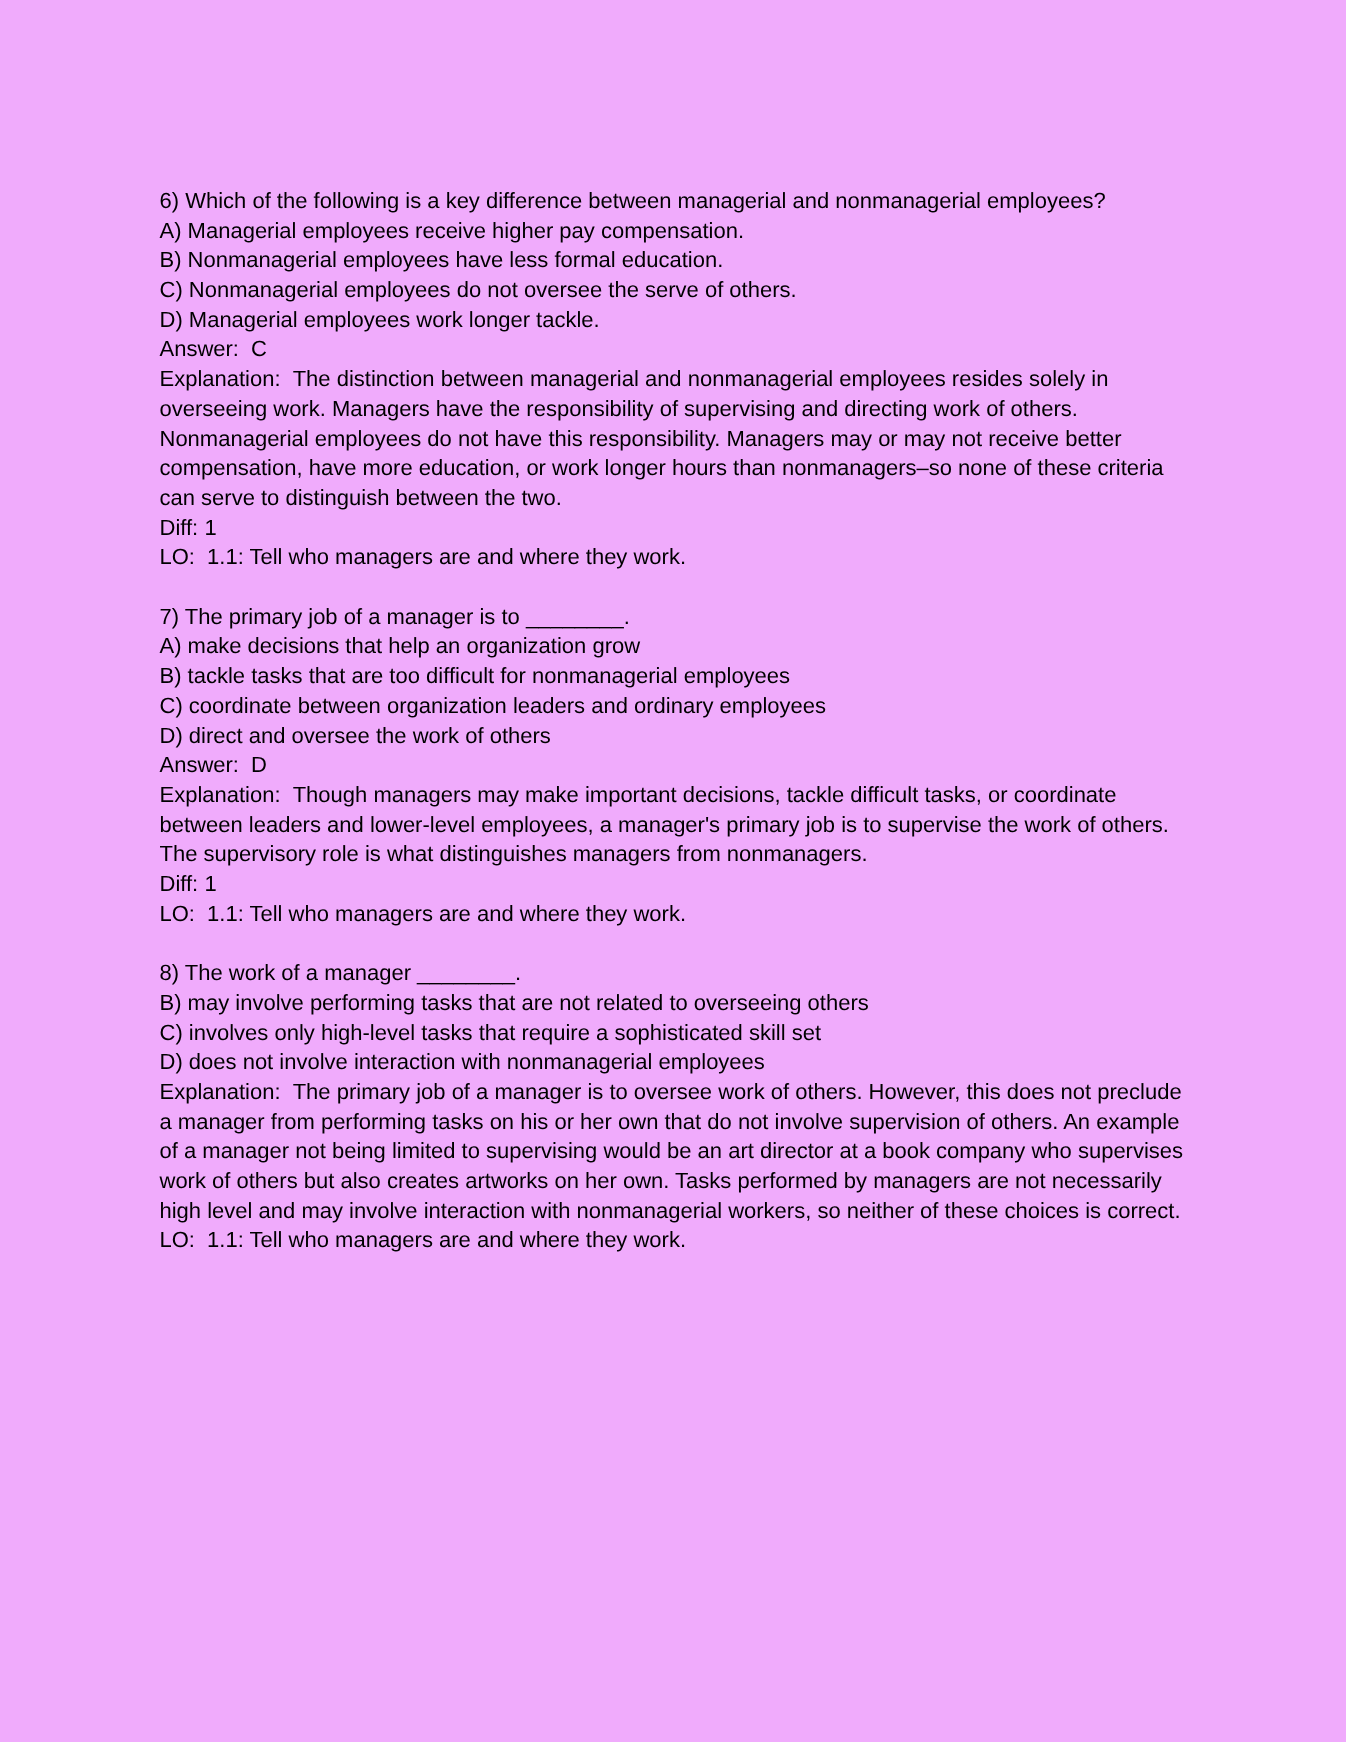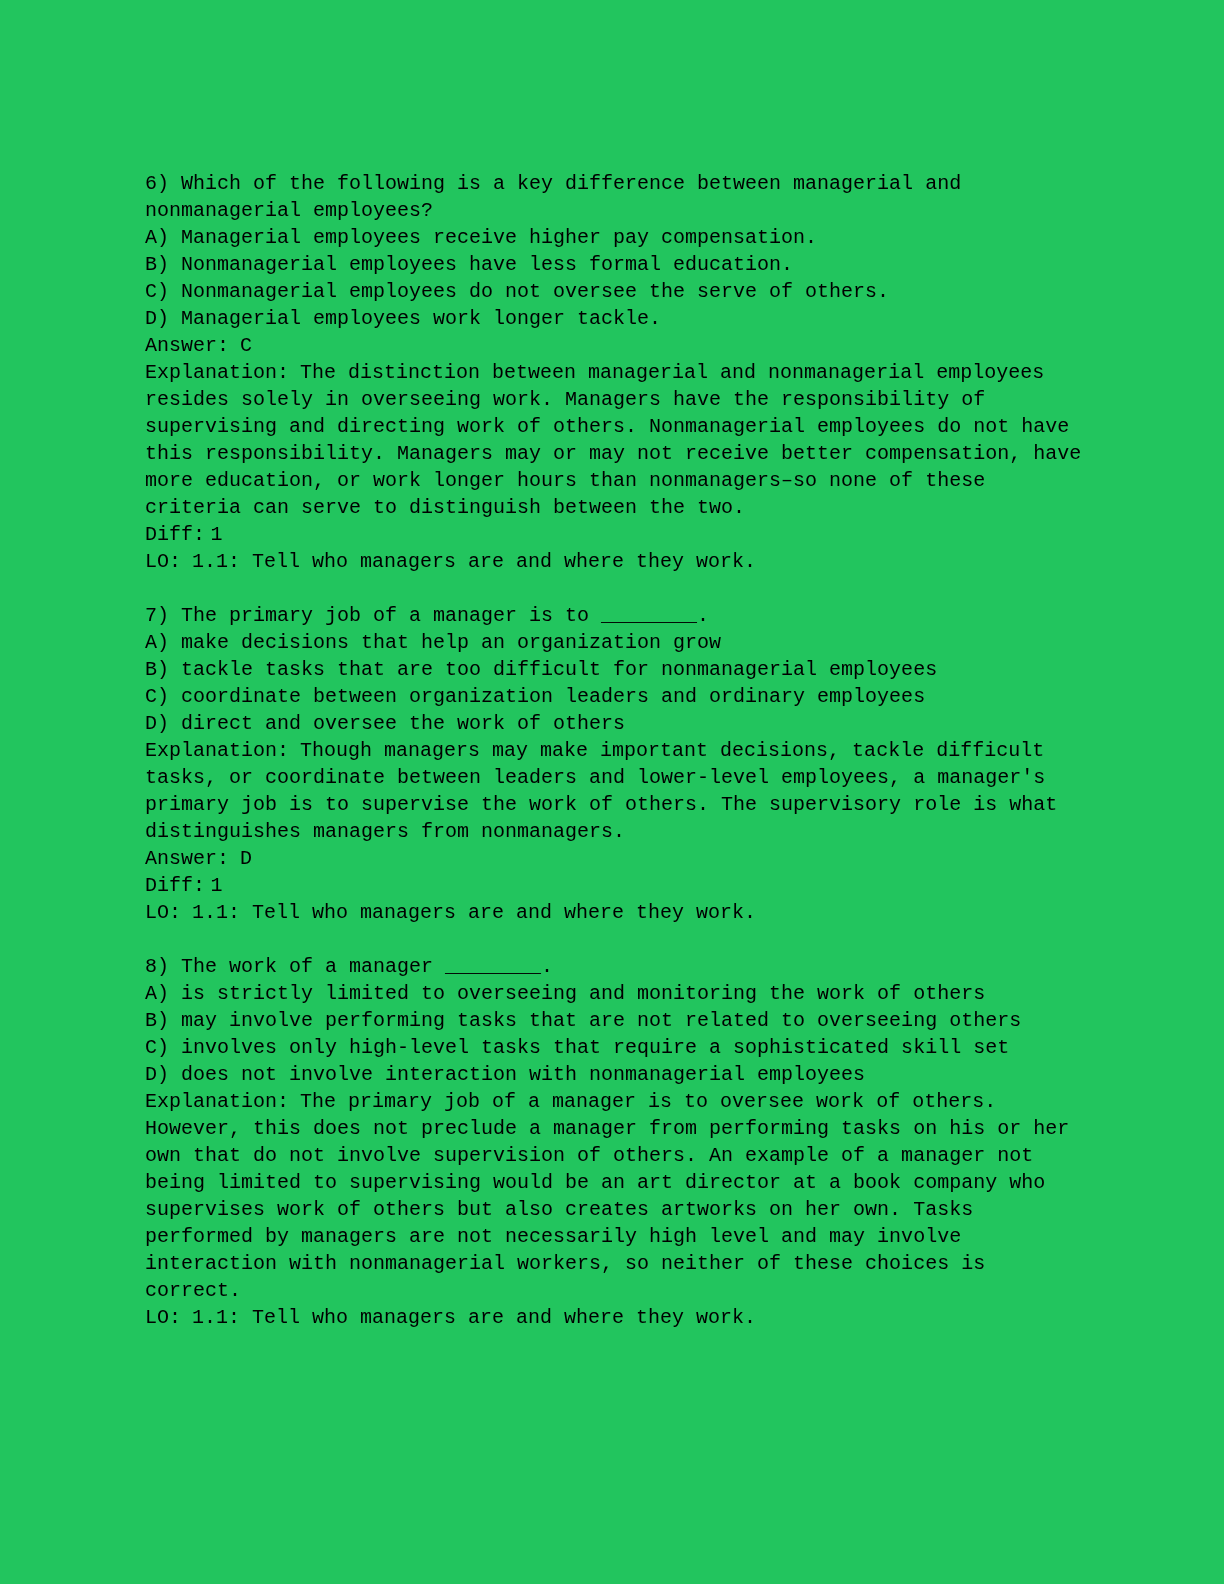--- a/index.html
+++ b/index.html
@@ -5,23 +5,23 @@
   html, body {
     margin: 0;
     padding: 0;
     background: #ffffff;
   }
   .page {
     position: relative;
     width: 1224px;
     height: 1584px;
     box-sizing: border-box;
-    background: #22c55e;
+    background: #f0abfc;
     padding: 170px 140px 40px 145px;
-    font-family: Liberation Mono, monospace;
+    font-family: Liberation Sans, sans-serif;
     font-size: 20px;
     line-height: 27px;
     color: #000000;
   }
   .question-block {
     margin: 0 0 27px 0;
   }
   .line {
     margin: 0;
     padding: 0;
@@ -49,29 +49,28 @@
     <p class="line"><span class="lbl-sm">Diff:</span><span>1</span></p>
     <p class="line"><span class="lbl">LO:</span><span>1.1: Tell who managers are and where they work.</span></p>
   </section>
 
   <section class="question-block">
     <p class="line">7) The primary job of a manager is to ________.</p>
     <p class="line">A) make decisions that help an organization grow</p>
     <p class="line">B) tackle tasks that are too difficult for nonmanagerial employees</p>
     <p class="line">C) coordinate between organization leaders and ordinary employees</p>
     <p class="line">D) direct and oversee the work of others</p>
+    <p class="line"><span class="lbl">Answer:</span><span>D</span></p>
     <p class="line"><span class="lbl">Explanation:</span><span>Though managers may make important decisions, tackle difficult tasks, or coordinate between leaders and lower-level employees, a manager's primary job is to supervise the work of others. The supervisory role is what distinguishes managers from nonmanagers.</span></p>
-    <p class="line"><span class="lbl">Answer:</span><span>D</span></p>
     <p class="line"><span class="lbl-sm">Diff:</span><span>1</span></p>
     <p class="line"><span class="lbl">LO:</span><span>1.1: Tell who managers are and where they work.</span></p>
   </section>
 
   <section class="question-block">
     <p class="line">8) The work of a manager ________.</p>
-    <p class="line">A) is strictly limited to overseeing and monitoring the work of others</p>
     <p class="line">B) may involve performing tasks that are not related to overseeing others</p>
     <p class="line">C) involves only high-level tasks that require a sophisticated skill set</p>
     <p class="line">D) does not involve interaction with nonmanagerial employees</p>
     <p class="line"><span class="lbl">Explanation:</span><span>The primary job of a manager is to oversee work of others. However, this does not preclude a manager from performing tasks on his or her own that do not involve supervision of others. An example of a manager not being limited to supervising would be an art director at a book company who supervises work of others but also creates artworks on her own. Tasks performed by managers are not necessarily high level and may involve interaction with nonmanagerial workers, so neither of these choices is correct.</span></p>
     <p class="line"><span class="lbl">LO:</span><span>1.1: Tell who managers are and where they work.</span></p>
   </section>
 
 </div>
 
 </body></html>

